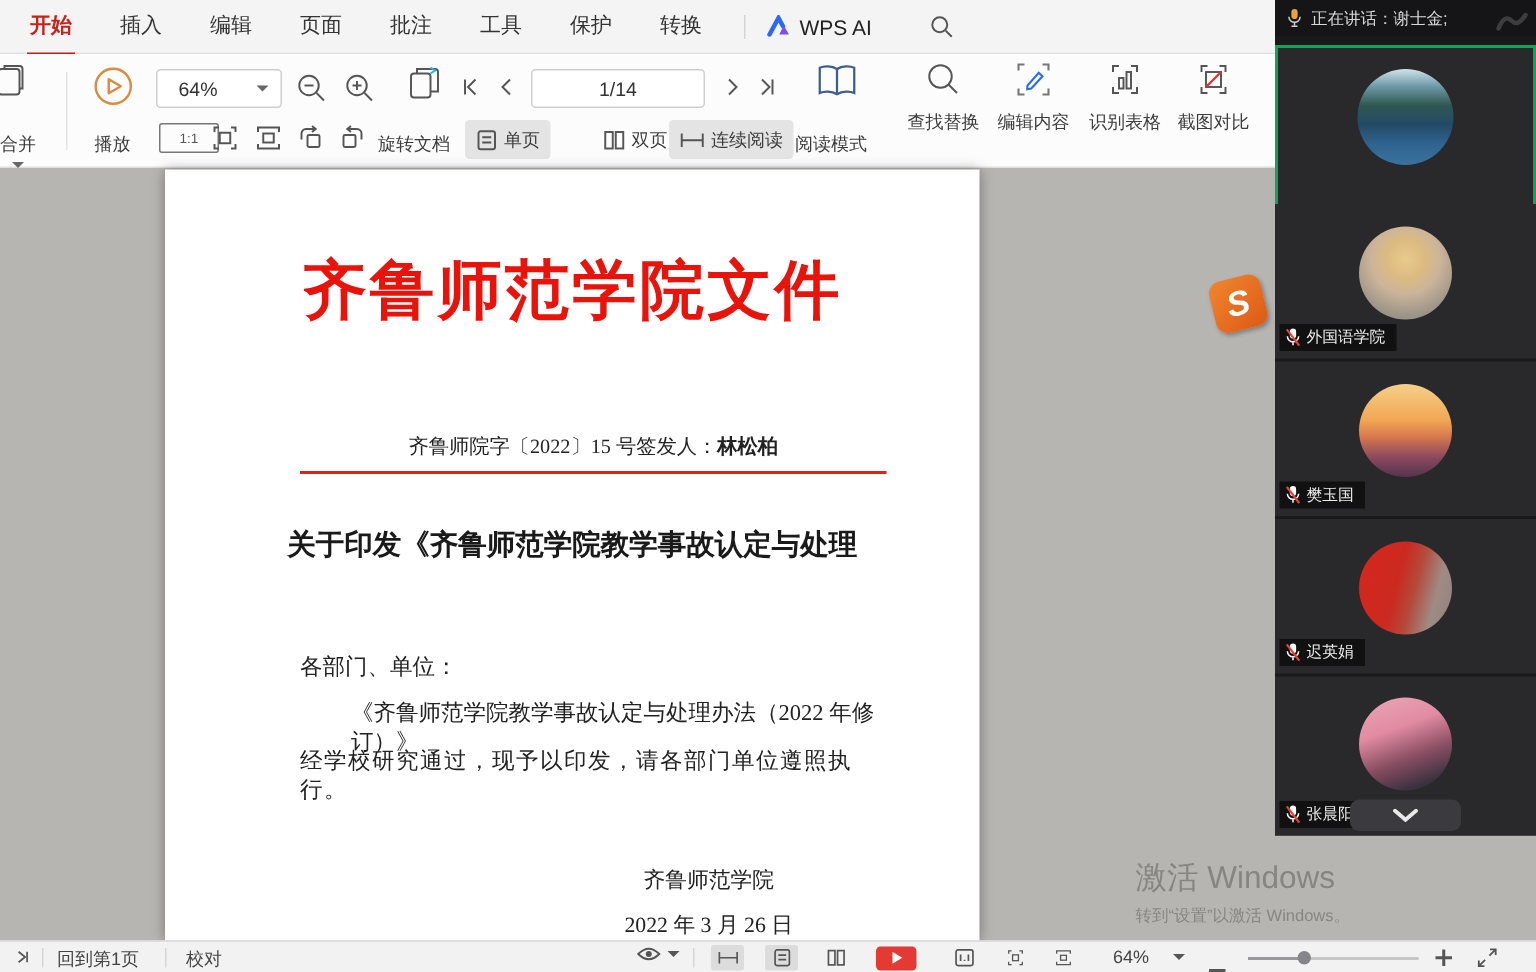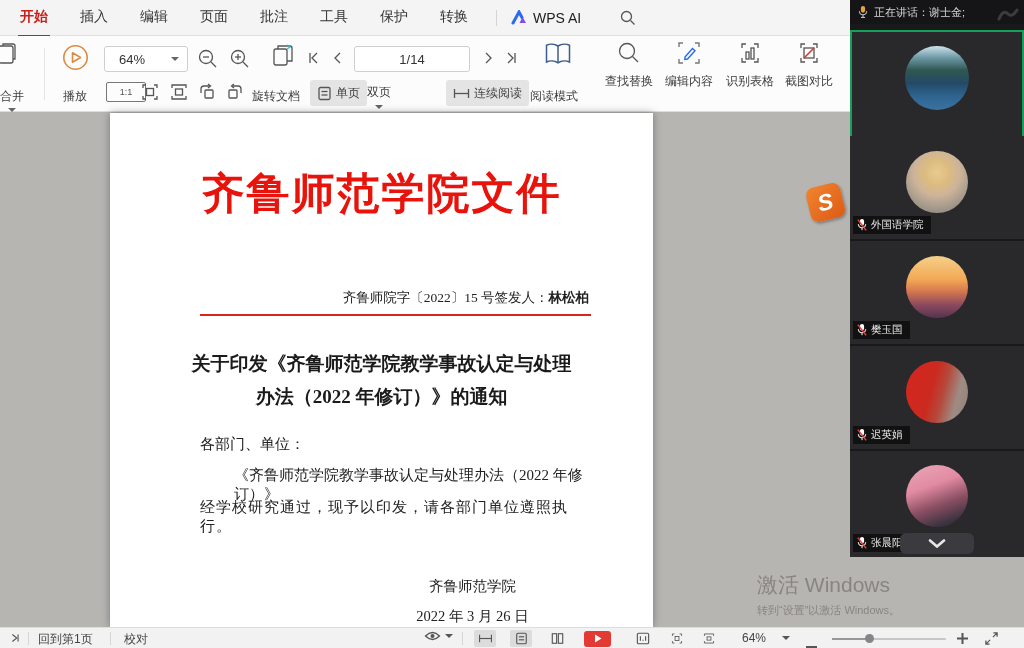--- a/index.html
+++ b/index.html
@@ -32,21 +32,21 @@
            border-top:4px solid #666; display:inline-block; }
   .icon-stroke { stroke:#555; fill:none; stroke-width:1.3; }
 
   
   #docarea { position:absolute; top:113px; left:0; width:1024px; height:514px; background:#b7b5b2; }
   #page { position:absolute; left:110px; top:0; width:543px; height:514px; background:#fff;
           box-shadow:0 0 8px rgba(0,0,0,.35); font-family:"Liberation Serif","DejaVu Serif",serif; }
   .doc-header { position:absolute; top:52px; left:0; width:100%; text-align:center;
                 font-size:43px; font-weight:bold; color:#e8140c; letter-spacing:2px; }
   .doc-numrow { position:absolute; top:176px; left:92px; right:64px; display:flex;
-                justify-content:flex-end; font-size:13.5px; color:#222; }
+                justify-content:center; font-size:13.5px; color:#222; }
   .doc-redline { position:absolute; top:201px; left:90px; right:62px; height:2px; background:#d9261c; }
   .doc-title { position:absolute; top:234px; left:30px; right:30px; text-align:center;
                font-size:19px; font-weight:bold; color:#1a1a1a; line-height:33px; }
   .doc-body { position:absolute; left:90px; right:58px; font-size:15px; color:#222; }
   .doc-sign { position:absolute; left:250px; width:225px; text-align:center; font-size:14.5px; color:#222; }
   #s-badge { position:absolute; left:808px; top:72px; width:35px; height:35px; border-radius:8px;
              background:linear-gradient(145deg,#f0852f,#dd5a15); transform:rotate(-14deg);
              box-shadow:1px 2px 3px rgba(0,0,0,.3); display:flex; align-items:center; justify-content:center;
              color:#fff; font-size:23px; font-weight:bold; font-style:italic; }
   #watermark { position:absolute; left:757px; top:458px; color:rgba(120,118,112,.75);
@@ -232,21 +232,21 @@
     <div class="abs tb-label" style="left:530px; top:52px;">阅读模式</div>
 
     <div class="abs tb-btn pressed" style="left:310px; top:44px;">
       <svg width="15" height="15" viewBox="0 0 15 15">
           <rect x="2" y="1.5" width="11" height="12" rx="1.5" class="icon-stroke"></rect>
           <line x1="4.5" y1="5.5" x2="10.5" y2="5.5" class="icon-stroke"></line>
           <line x1="4.5" y1="9" x2="10.5" y2="9" class="icon-stroke"></line>
         </svg>
       <span>单页</span>
     </div>
-    <div class="abs tb-btn" style="left:360px; top:44px;flex-direction:column;">
+    <div class="abs tb-btn" style="left:395px; top:44px;">
       <svg width="15" height="15" viewBox="0 0 15 15">
           <rect x="1.5" y="2" width="5" height="11" class="icon-stroke"></rect>
           <rect x="8.5" y="2" width="5" height="11" class="icon-stroke"></rect>
         </svg>
       <span>双页</span>
       <span class="caret"></span>
     </div>
     <div class="abs tb-btn pressed" style="left:446px; top:44px;">
       <svg width="17" height="13" viewBox="0 0 17 13">
           <line x1="1.5" y1="2" x2="1.5" y2="11" class="icon-stroke"></line>
@@ -291,21 +291,20 @@
   <div id="docarea">
     <div id="page">
       <div class="doc-header">齐鲁师范学院文件</div>
       <div class="doc-numrow">
         <span>齐鲁师院字〔2022〕15 号</span>
         <span><span>签发人：</span><b>林松柏</b></span>
       </div>
       <div class="doc-redline"></div>
       <div class="doc-title">
         <div>关于印发《齐鲁师范学院教学事故认定与处理</div>
-        <div>办法（2022 年修订）》的通知</div>
       </div>
       <div class="doc-body" style="top:322px;">各部门、单位：</div>
       <div class="doc-body" style="top:353px; left:124px;">《齐鲁师范学院教学事故认定与处理办法（2022 年修订）》</div>
       <div class="doc-body" style="top:385px; letter-spacing:1px;">经学校研究通过，现予以印发，请各部门单位遵照执行。</div>
       <div class="doc-sign" style="top:464px;">齐鲁师范学院</div>
       <div class="doc-sign" style="top:494px;">2022 年 3 月 26 日</div>
     </div>
     <div id="s-badge">
       <span>S</span>
     </div>

